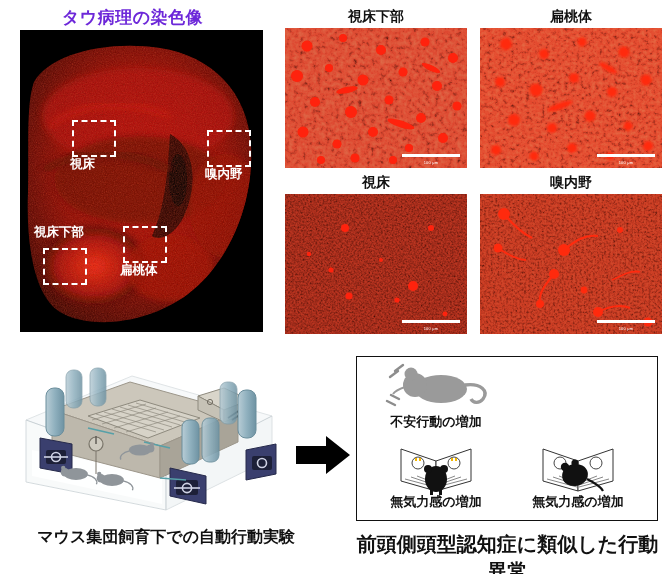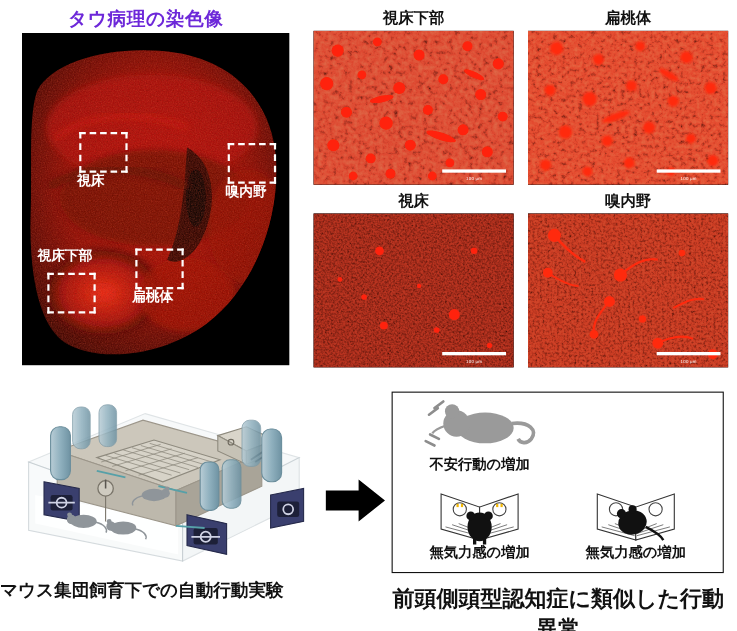--- a/index.html
+++ b/index.html
@@ -24,21 +24,21 @@
   .micro{position:absolute;overflow:hidden;background:#120000;}
   .scalebar{position:absolute;right:7px;bottom:11px;width:58px;height:3px;background:#fff;}
   .scaletxt{position:absolute;right:7px;bottom:2px;width:58px;text-align:center;color:#fff;
      font-size:4px;line-height:6px;letter-spacing:.2px;}
 
   
   #arrow{left:296px;top:434px;width:56px;height:42px;}
 
   
   #cage-wrap{left:10px;top:358px;width:275px;height:160px;}
-  #cage-caption{left:0;top:527px;width:295px;text-align:left;font-size:16px;font-weight:bold;}
+  #cage-caption{left:0;top:527px;width:295px;text-align:right;font-size:16px;font-weight:bold;}
 
   
   #behav-box{left:356px;top:356px;width:300px;height:163px;border:1.6px solid #111;background:#fff;}
   .bcell{position:absolute;width:150px;height:81px;}
   .bicon{position:absolute;left:0;top:0;width:150px;height:54px;}
   .blabel{position:absolute;left:0;top:52px;width:150px;text-align:center;
      font-size:13px;font-weight:bold;white-space:nowrap;}
   #behav-caption{left:350px;top:531px;width:315px;text-align:center;font-size:20px;font-weight:bold;}
 </style>
 </head>

